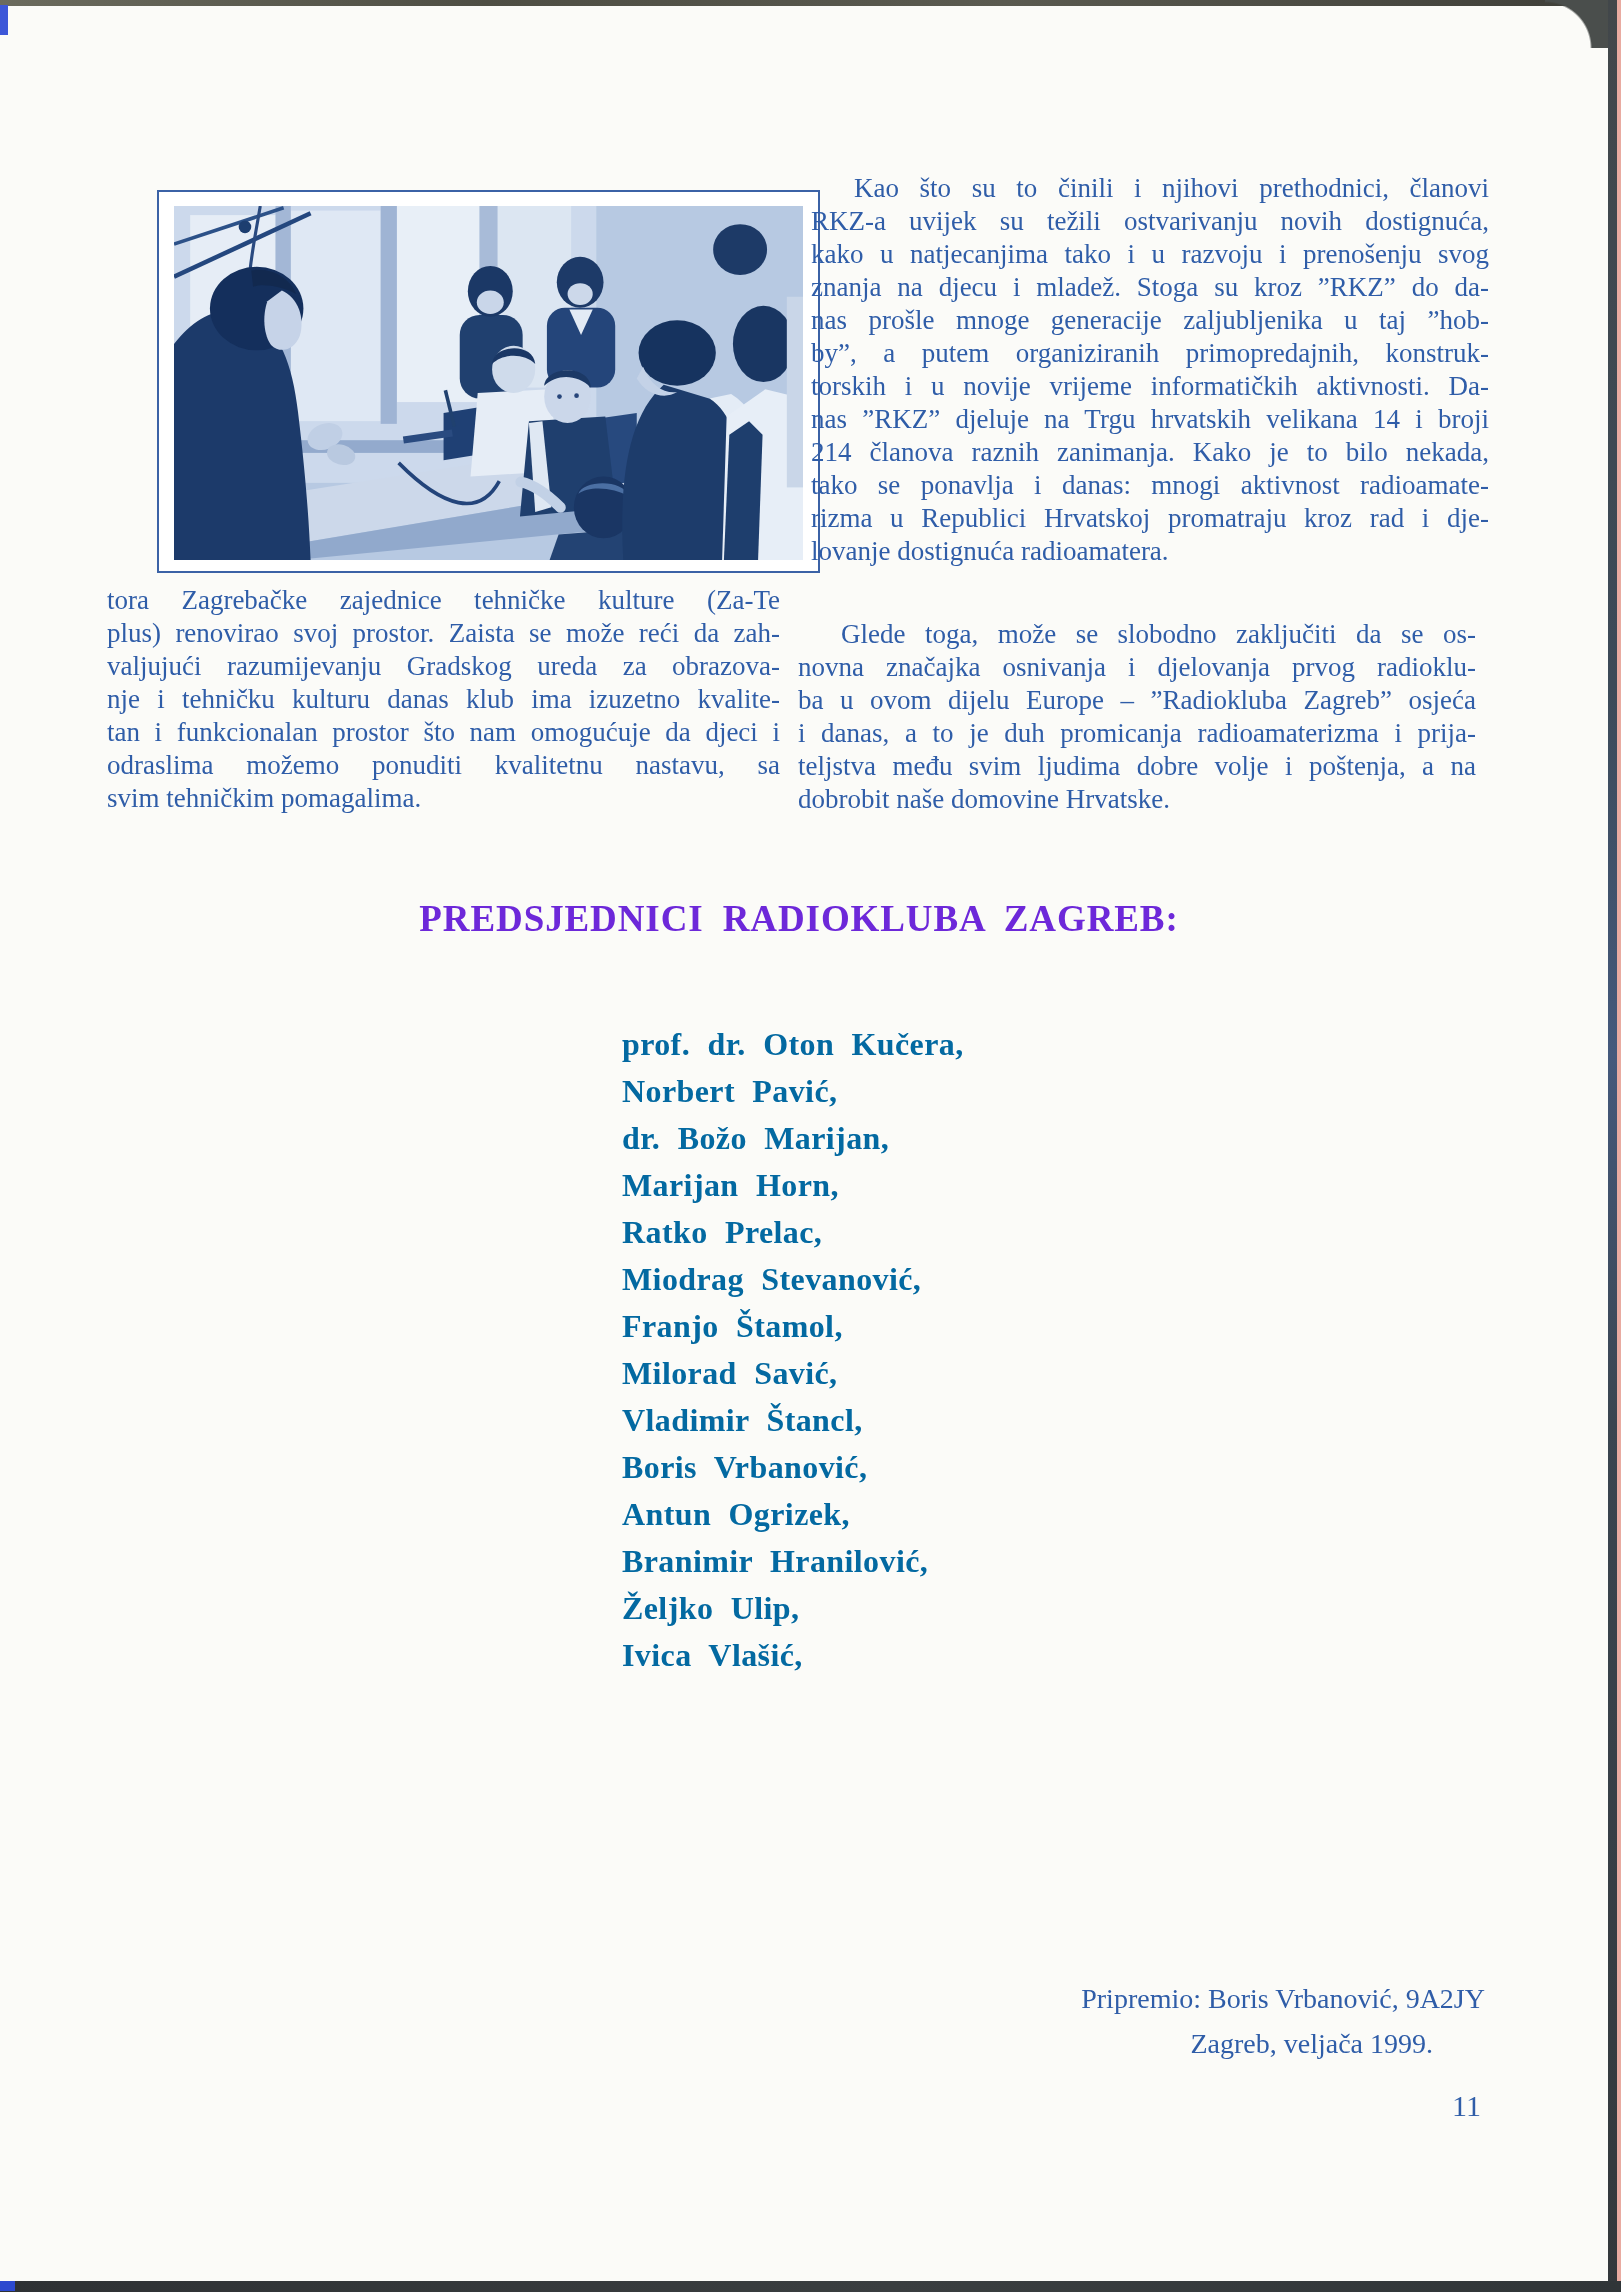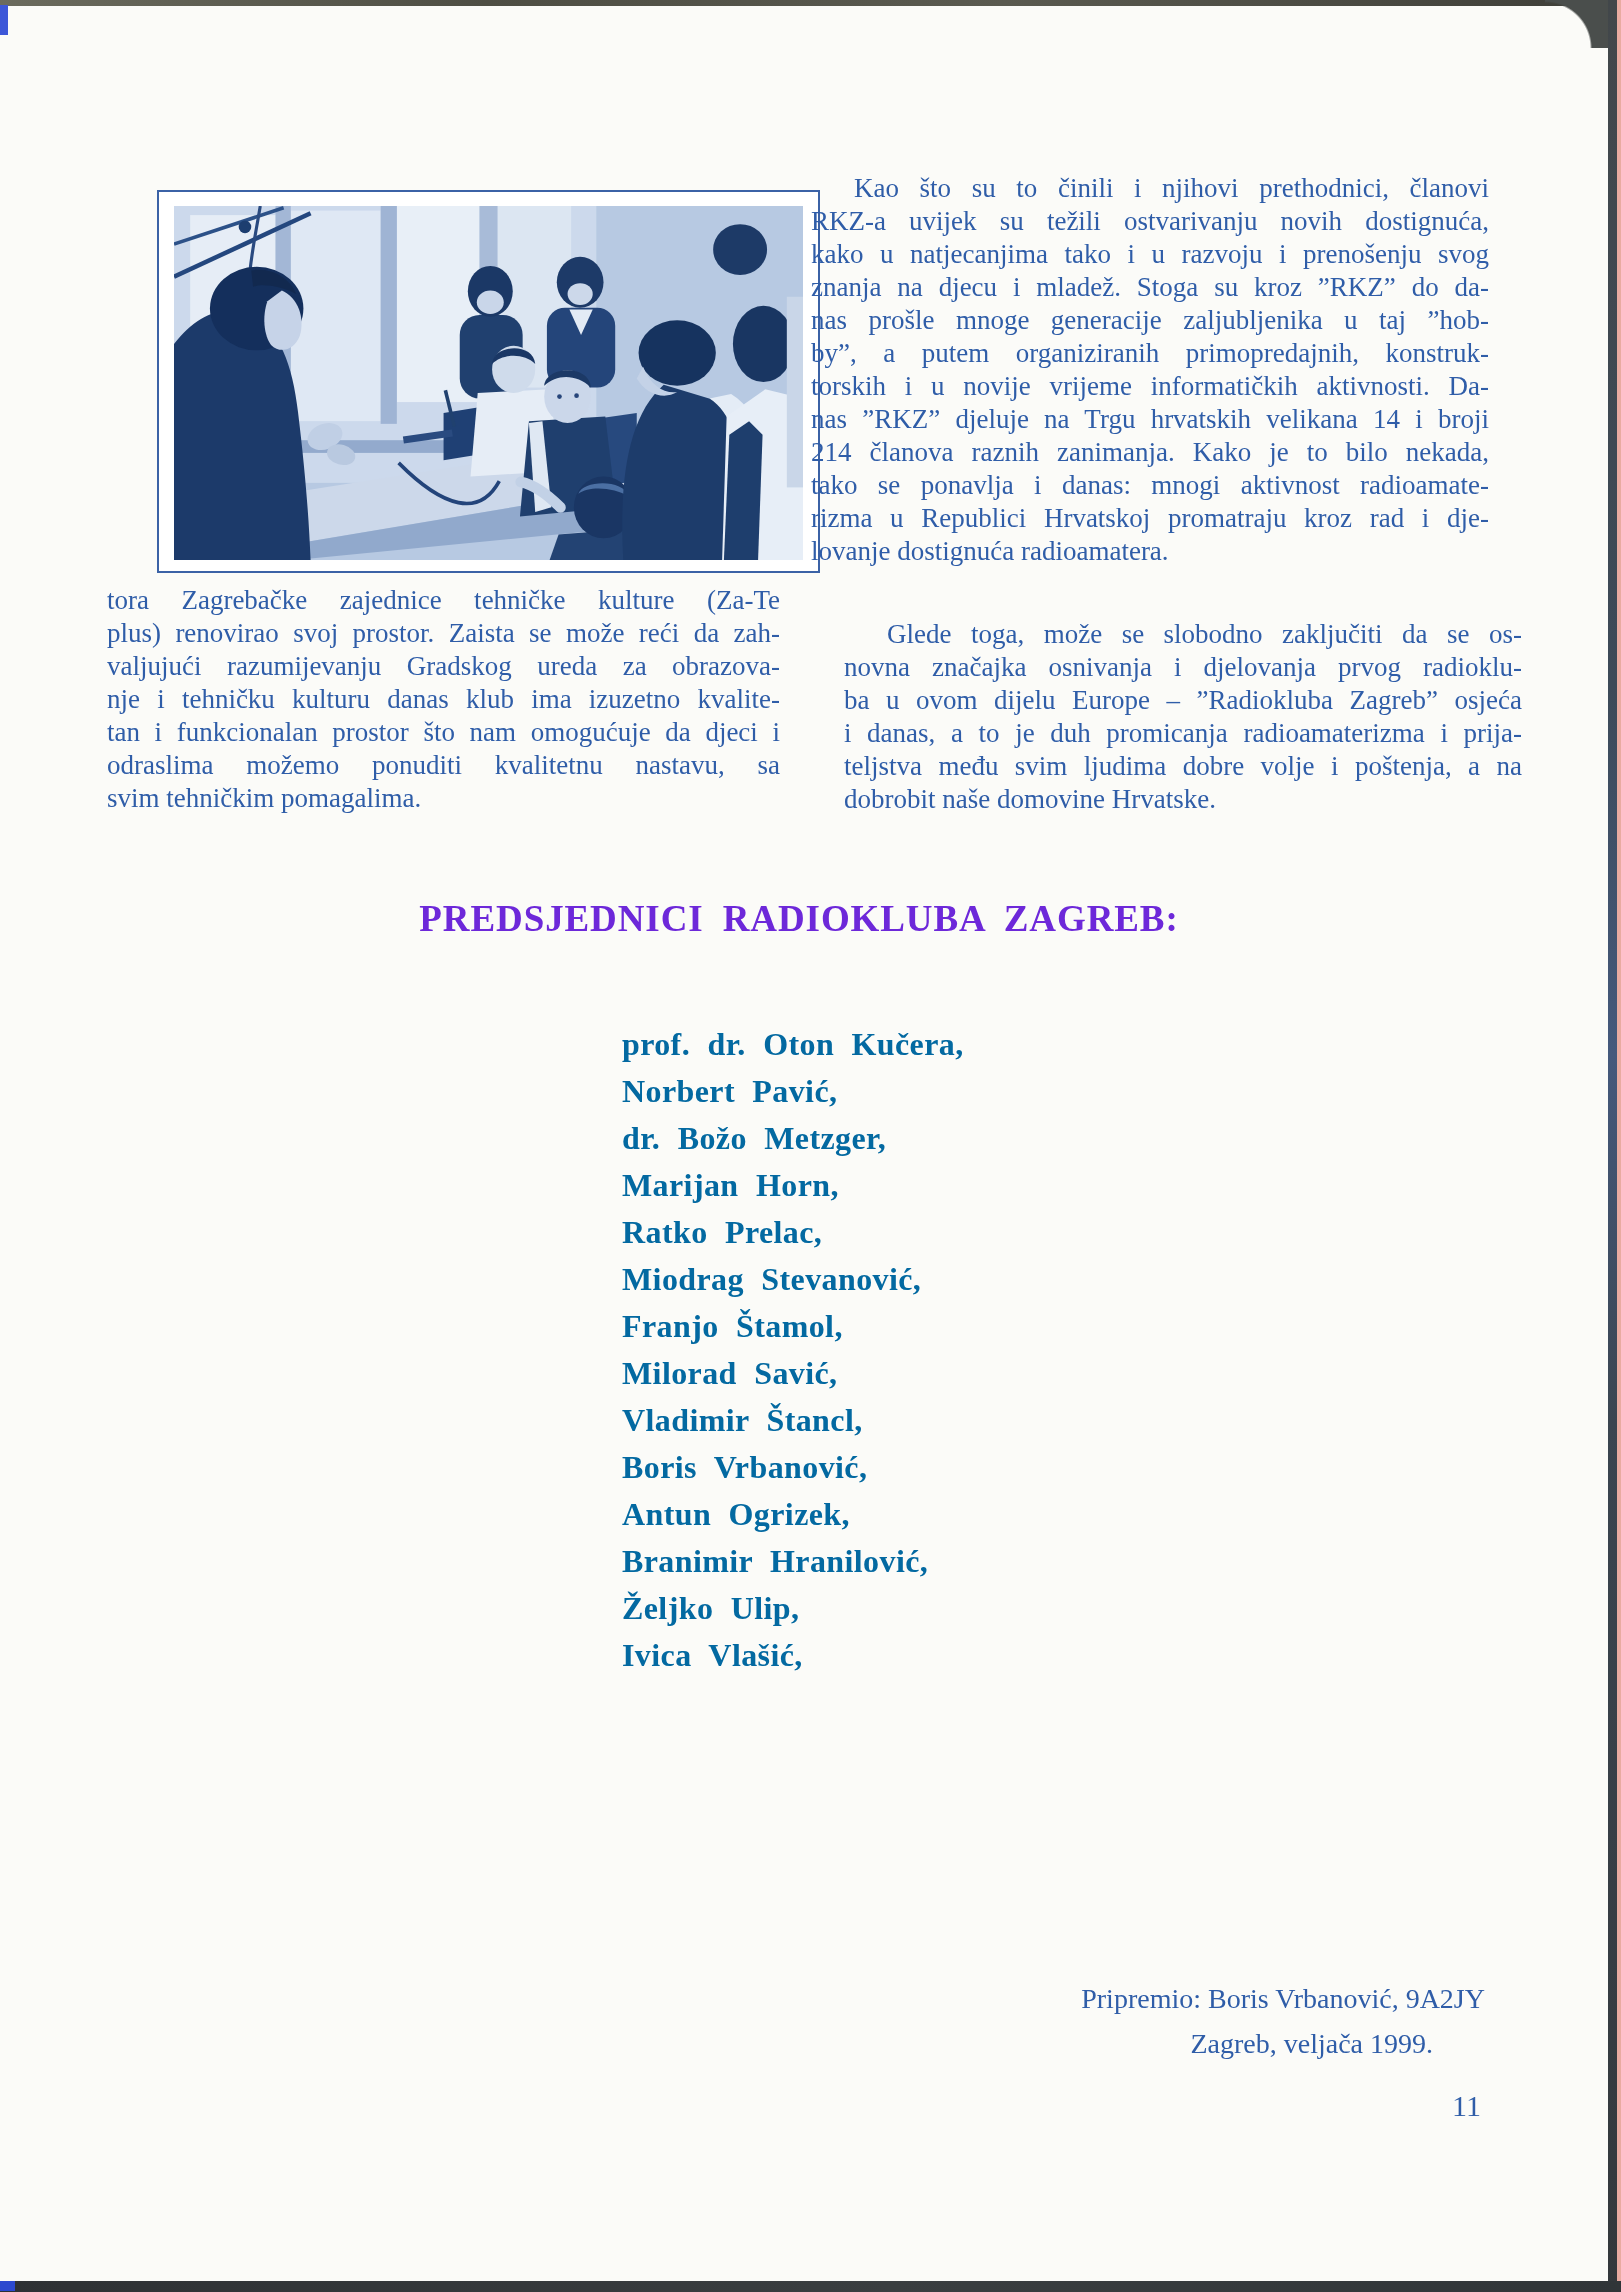--- a/index.html
+++ b/index.html
@@ -32,21 +32,21 @@
   }
   #photo-frame svg{display:block;width:100%;height:100%;}
 
   
   .par{position:absolute;font-size:27px;line-height:33px;}
   .par .tline{text-align:justify;text-align-last:justify;white-space:normal;}
   .par .tline:last-child{text-align-last:left;}
   .indent-first .tline:first-of-type{text-indent:43px;}
   #left-par{left:107px;top:584px;width:673px;}
   #right-par1{left:811px;top:172px;width:678px;}
-  #right-par2{left:844px;top:618px;width:678px;}
+  #right-par2{left:798px;top:618px;width:678px;}
 
   
   #heading{
     position:absolute;left:107px;top:897px;width:1384px;margin:0;
     text-align:center;font-size:37px;font-weight:700;letter-spacing:0.9px;word-spacing:9px;
     color:#6d28d9;
   }
 
   
   #presidents{position:absolute;left:622px;top:1021px;width:502px;
@@ -185,21 +185,21 @@
       <div class="tline">teljstva među svim ljudima dobre volje i poštenja, a na</div>
       <div class="tline">dobrobit naše domovine Hrvatske.</div>
     </div>
 
   <h2 id="heading">PREDSJEDNICI RADIOKLUBA ZAGREB:</h2>
 
   <div id="presidents">
 
   <div class="tline">prof. dr. Oton Kučera,</div>
       <div class="tline">Norbert Pavić,</div>
-      <div class="tline">dr. Božo Metzger,</div>
+      <div class="tline">dr. Božo Marijan,</div>
       <div class="tline">Marijan Horn,</div>
       <div class="tline">Ratko Prelac,</div>
       <div class="tline">Miodrag Stevanović,</div>
       <div class="tline">Franjo Štamol,</div>
       <div class="tline">Milorad Savić,</div>
       <div class="tline">Vladimir Štancl,</div>
       <div class="tline">Boris Vrbanović,</div>
       <div class="tline">Antun Ogrizek,</div>
       <div class="tline">Branimir Hranilović,</div>
       <div class="tline">Željko Ulip,</div>

